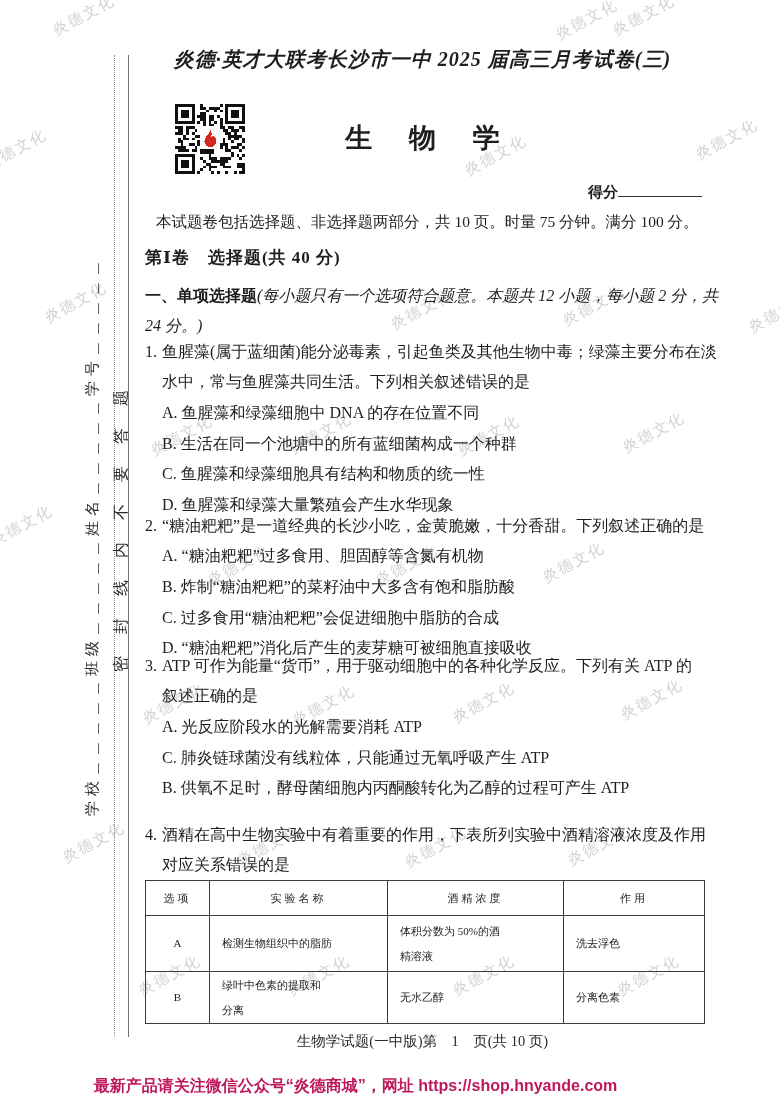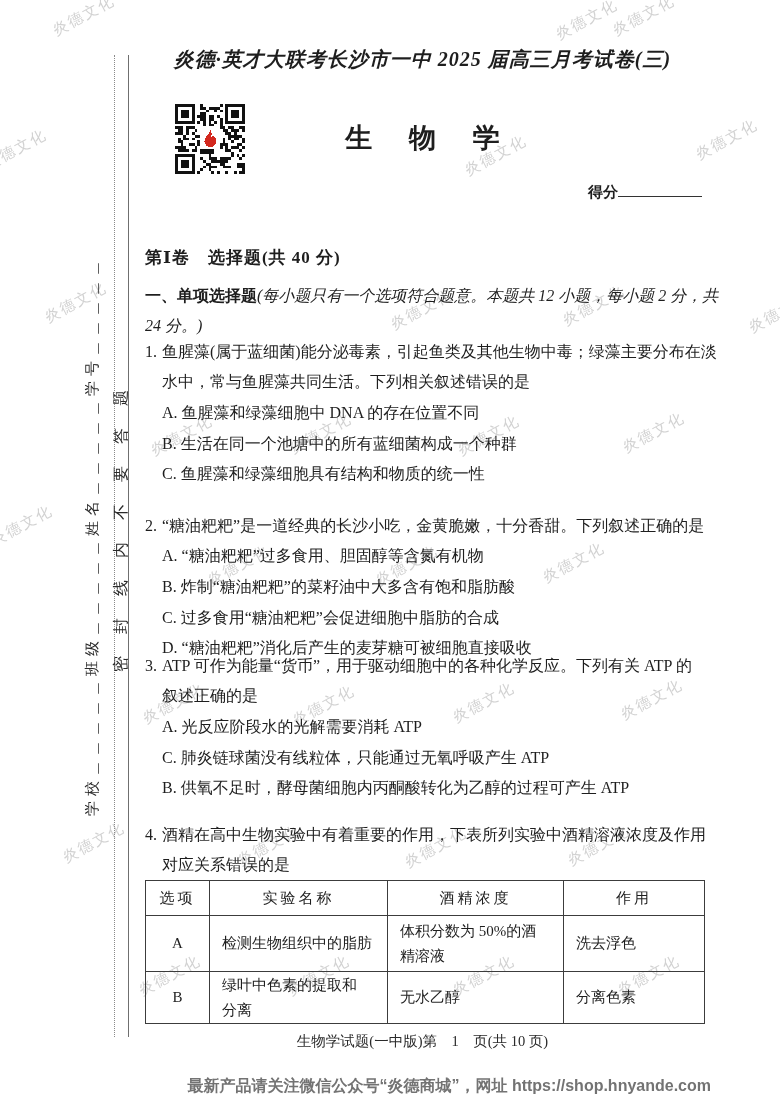--- a/index.html
+++ b/index.html
@@ -72,35 +72,35 @@
   .qblock{position:absolute;left:145px;width:560px;}
   .qline{
     height:30.6px;display:flex;align-items:center;
     font-size:16px;white-space:nowrap;
   }
   .qnum{width:17px;flex:none;}
   .qtext b{font-weight:bold;}
   .qtext i{font-style:italic;}
   
   .qtable-wrap{position:absolute;left:145px;top:880px;}
-  table.qtable{border-collapse:collapse;table-layout:fixed;width:555px;font-size:15px;}
+  table.qtable{border-collapse:collapse;table-layout:fixed;width:555px;font-size:11px;}
   table.qtable th,table.qtable td{
     border:1px solid #3c3c3c;font-weight:normal;vertical-align:middle;
     padding:0 0 0 12px;text-align:left;white-space:pre-line;line-height:25px;
   }
   table.qtable th{text-align:center;padding:0;letter-spacing:3px;height:34px;}
   table.qtable td.opt{text-align:center;padding:0;}
   
   .page-footer{
     position:absolute;left:145px;top:1032px;width:555px;
     text-align:center;font-size:14.5px;color:#2a2a2a;
   }
   .banner{
     position:absolute;left:0;top:1076px;width:711px;
-    text-align:right;font-size:16px;font-weight:bold;color:#737373;
+    text-align:center;font-size:16px;font-weight:bold;color:#be185d;
     font-family:"Liberation Sans","DejaVu Sans",sans-serif;
   }
 </style>
 </head>
 <body>
 
 <div class="page">
 
   <div id="wm-layer">
       <span class="wm" style="left: 50px; top: 6px; color: rgb(210, 210, 210);">炎德文化</span>
@@ -327,20 +327,21 @@
         <rect x="2.80" y="53.20" width="14.00" height="14.00" fill="#fff"></rect>
         <rect x="5.60" y="56.00" width="8.40" height="8.40" fill="#111"></rect>
         <rect x="26" y="22" width="18" height="19" fill="#fff"></rect>
         <path d="M35 24c1.6 5.8-5.6 7.6-5.6 13.2a5.9 5.9 0 0 0 11.8 0c0-2.8-1.3-4.3-2.8-5.8-.7 1.3-1.8 1.8-2.3 1.3 1.8-2.6-.4-6.2-1.1-8.7z" fill="#d3281e"></path>
       </svg></div>
   <div class="subject">生 物 学</div>
   <div class="score">
     <span>得分</span><span class="score-blank"></span>
   </div>
 
+  <div class="intro">本试题卷包括选择题、非选择题两部分，共 10 页。时量 75 分钟。满分 100 分。</div>
   <div class="part-title">第Ⅰ卷　选择题(共 40 分)</div>
 
   <div class="qblock" style="top:281px">
     <div class="qline">
       <span class="qtext"><b>一、单项选择题</b><i>(每小题只有一个选项符合题意。本题共 12 小题，每小题 2 分，共</i></span>
     </div>
     <div class="qline">
       <span class="qtext"><i>24 分。)</i></span>
     </div>
   </div>
@@ -359,20 +360,24 @@
           <span class="qnum"></span>
           <span class="qtext">A. 鱼腥藻和绿藻细胞中 DNA 的存在位置不同</span>
         </div>
         <div class="qline">
           <span class="qnum"></span>
           <span class="qtext">B. 生活在同一个池塘中的所有蓝细菌构成一个种群</span>
         </div>
         <div class="qline">
           <span class="qnum"></span>
           <span class="qtext">C. 鱼腥藻和绿藻细胞具有结构和物质的统一性</span>
+        </div>
+        <div class="qline">
+          <span class="qnum"></span>
+          <span class="qtext">D. 鱼腥藻和绿藻大量繁殖会产生水华现象</span>
         </div>
       </div>
       <div class="qblock" style="top: 511px;">
         <div class="qline">
           <span class="qnum">2.</span>
           <span class="qtext">“糖油粑粑”是一道经典的长沙小吃，金黄脆嫩，十分香甜。下列叙述正确的是</span>
         </div>
         <div class="qline">
           <span class="qnum"></span>
           <span class="qtext">A. “糖油粑粑”过多食用、胆固醇等含氮有机物</span>

